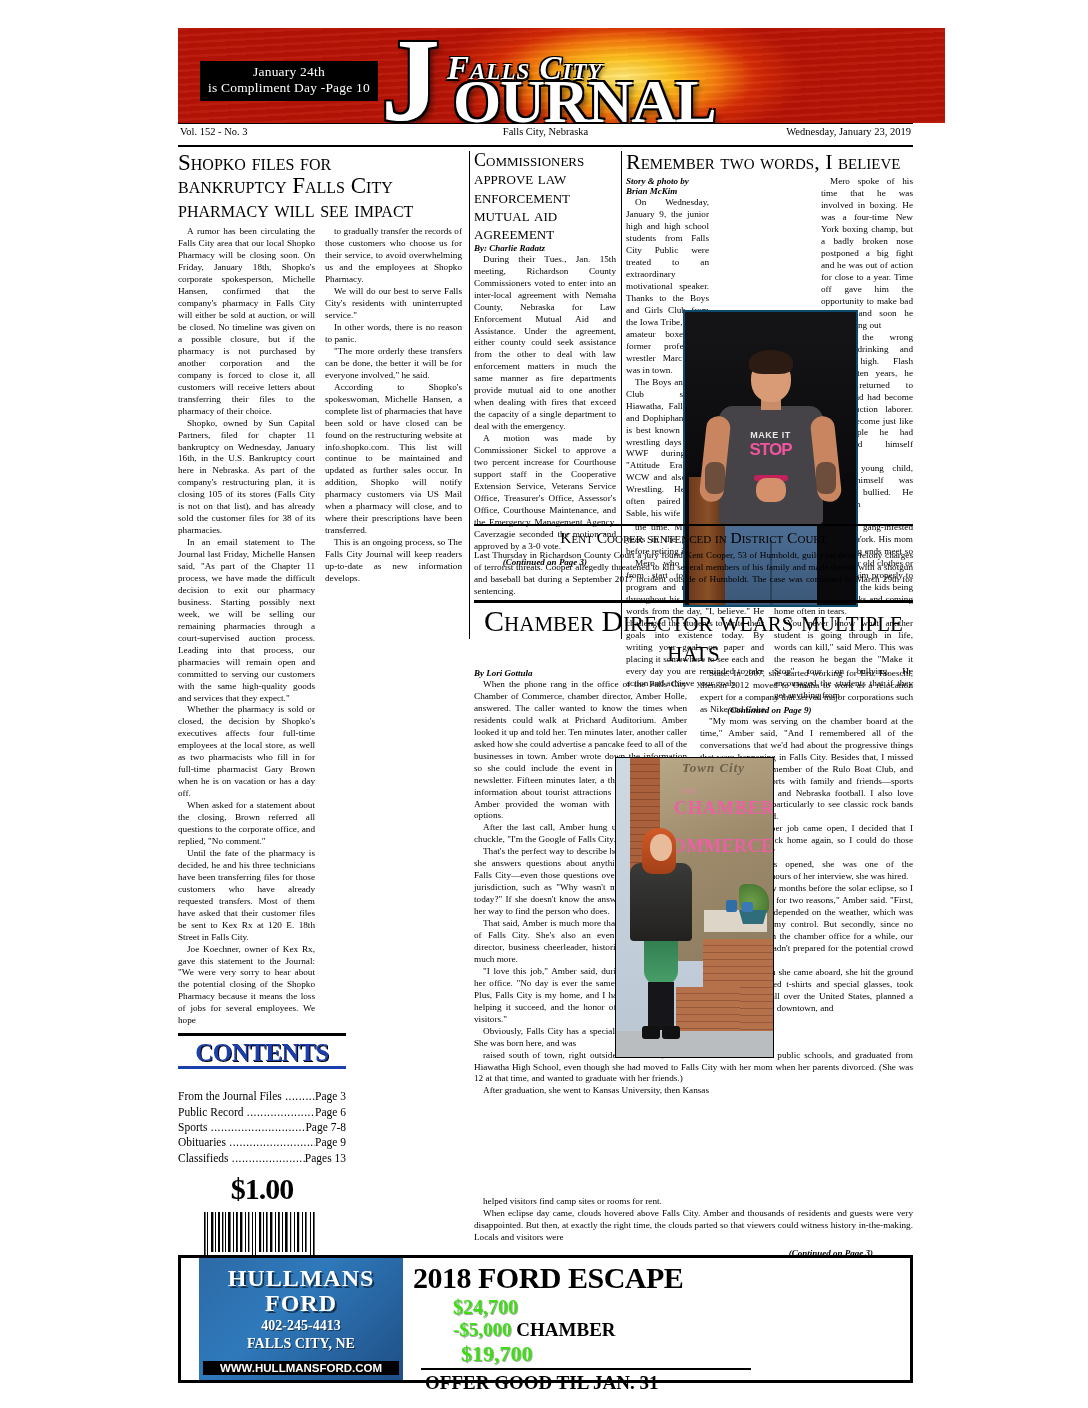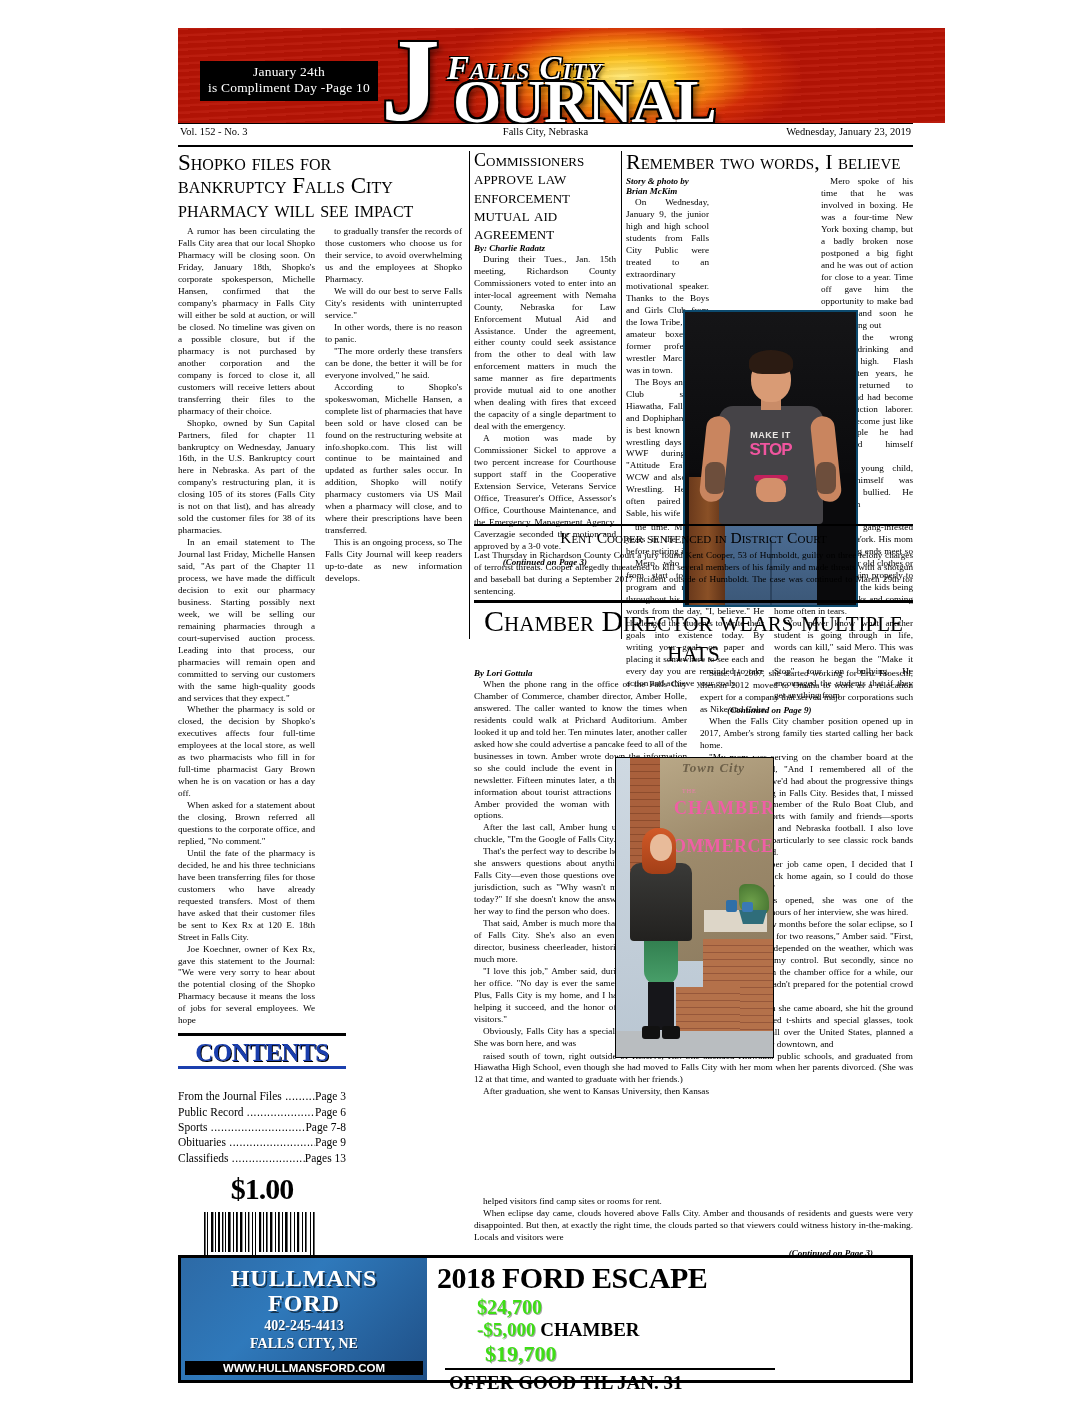--- a/index.html
+++ b/index.html
@@ -171,22 +171,22 @@
   .contents-list div { display:flex; white-space:nowrap; }
   .c-dots { flex:1; overflow:hidden; letter-spacing:.5px; }
   .price { text-align:center; font-size:30px; font-weight:bold; margin-top:6px; letter-spacing:-1px;}
   .barcode { margin:6px auto 0 auto; width:122px; height:46px; display:block; }
   .bc-num { text-align:center; font-size:8px; letter-spacing:1px; margin-top:1px; }
   .copyright { text-align:center; font-size:7.5px; margin-top:5px; }
 
   
   .ad { position:absolute; left:0; top:1227px; width:735px; height:128px;
     border:3px solid #000; background:#fff; display:flex; }
-  .ad-logo { width:246px; background:linear-gradient(135deg,#2d6aa6,#2f79bb 40%,#1f4f86);
-    position:relative; color:#fff; text-align:center; }
+  .ad-logo { width:204px; background:linear-gradient(135deg,#2d6aa6,#2f79bb 40%,#1f4f86);
+    position:relative; color:#fff; text-align:center;margin-left:18px; }
   .ad-l1 { margin-top:7px; font-size:24px; font-weight:bold; letter-spacing:1px;
     text-shadow:2px 2px 0 rgba(0,0,0,.55); }
   .ad-l2 { font-size:24px; font-weight:bold; letter-spacing:1px; line-height:.95;
     text-shadow:2px 2px 0 rgba(0,0,0,.55); }
   .ad-l3 { font-size:14px; font-weight:bold; margin-top:3px; text-shadow:1px 1px 0 rgba(0,0,0,.5);}
   .ad-l4 { font-size:14px; font-weight:bold; margin-top:2px; text-shadow:1px 1px 0 rgba(0,0,0,.5);}
   .ad-url { position:absolute; left:4px; right:4px; bottom:5px; background:#000; color:#fff;
     font-size:11.5px; font-weight:bold; font-family:"Liberation Sans",sans-serif; padding:1px 0; }
   .ad-body { flex:1; position:relative; padding-left:10px; }
   .ad-title { font-size:30px; font-weight:bold; margin-top:3px; letter-spacing:-.5px; }
@@ -340,21 +340,20 @@
           <p>After the last call, Amber hung up and said with a chuckle, "I'm the Google of Falls City."</p>
           <p>That's the perfect way to describe her. On a daily basis, she answers questions about anything and everything Falls City—even those questions over which she has no jurisdiction, such as "Why wasn't my trash picked up today?" If she doesn't know the answer, she goes out of her way to find the person who does.</p>
           <p>That said, Amber is much more than the search engine of Falls City. She's also an event planner, tourism director, business cheerleader, historian, fundraiser, and much more.</p>
           <p>"I love this job," Amber said, during an interview in her office. "No day is ever the same as the one before. Plus, Falls City is my home, and I have the privilege of helping it succeed, and the honor of showing it off to visitors."</p>
           <p>Obviously, Falls City has a special place in her heart. She was born here, and was</p>
         </div>
       </div>
       <div class="ch-right">
         <div class="body-t">
           <p>State. In 2007, she started working for Eric Froeschl, then in 2012 moved to Omaha to work as a relocation expert for a company that served major corporations such as Nike and Coke.</p>
-          <p>When the Falls City chamber position opened up in 2017, Amber's strong family ties started calling her back home.</p>
           <p>"My mom was serving on the chamber board at the time," Amber said, "And I remembered all of the conversations that we'd had about the progressive things that were happening in Falls City. Besides that, I missed my friends. I'm a member of the Rulo Boat Club, and enjoy watching sports with family and friends—sports like KU basketball and Nebraska football. I also love going to concerts, particularly to see classic rock bands like Lynyrd Skynyrd.</p>
           <p>When the chamber job came open, I decided that I wanted to move back home again, so I could do those things with friends."</p>
           <p>When interviews opened, she was one of the candidates. Within hours of her interview, she was hired.</p>
           <p>"I took over a few months before the solar eclipse, so I was scared to death for two reasons," Amber said. "First, the event's success depended on the weather, which was completely out of my control. But secondly, since no director had been in the chamber office for a while, our community really hadn't prepared for the potential crowd of visitors."</p>
           <p>Fortunately, when she came aboard, she hit the ground running. She ordered t-shirts and special glasses, took calls from people all over the United States, planned a major viewing party downtown, and</p>
         </div>
       </div>
 
       <div class="ch-photo">
         <div class="cp-sky"></div>

